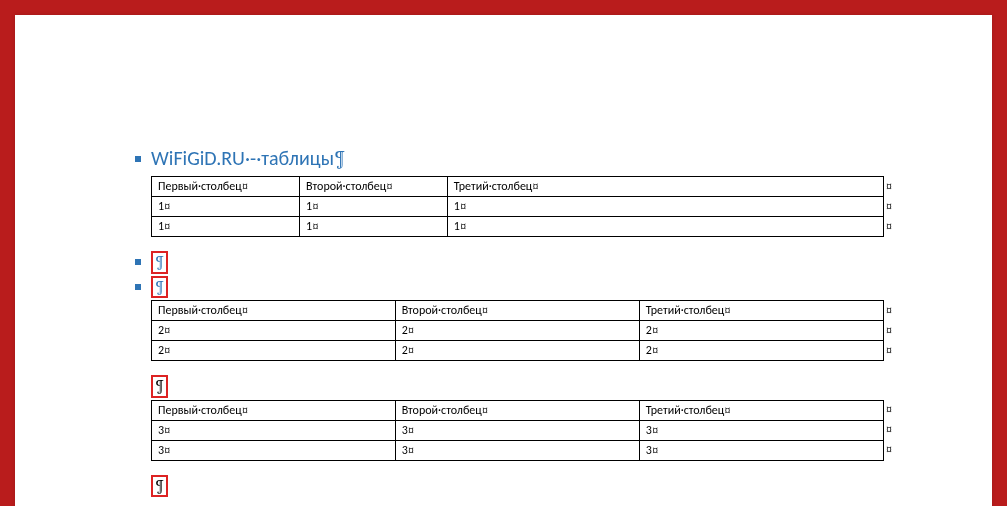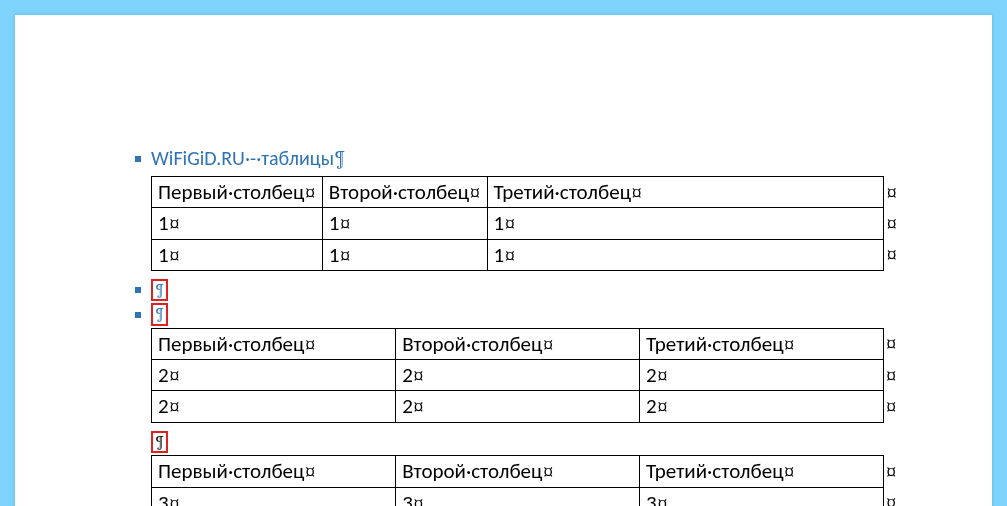--- a/index.html
+++ b/index.html
@@ -6,21 +6,21 @@
     margin: 0;
     padding: 0;
     background: #e6e6e6;
     font-family: "Calibri", "Segoe UI", Arial, sans-serif;
     font-size: 16px;
     color: #000;
   }
   .workspace {
     width: 1007px;
     height: 506px;
-    background: #7dd3fc;
+    background: #b91c1c;
     position: relative;
     overflow: hidden;
   }
   .page {
     position: absolute;
     left: 15px;
     top: 15px;
     width: 977px;
     min-height: 491px;
     background: #fff;
@@ -76,22 +76,22 @@
   }
   .normal-para {
     margin: 2px 0 2px 16px;
     line-height: 1.3;
   }
 
   table.doc-table {
     border-collapse: collapse;
     width: 755px;
     margin-left: 16px;
-    margin-bottom: 8px;
-    font-size: 21px;
+    margin-bottom: 14px;
+    font-size: 12px;
   }
   table.doc-table td {
     border: 1px solid #000;
     padding: 2px 6px;
     vertical-align: top;
     position: relative;
     line-height: 1.25;
   }
   
   .t1 td:nth-child(1){ width: 140px; }

